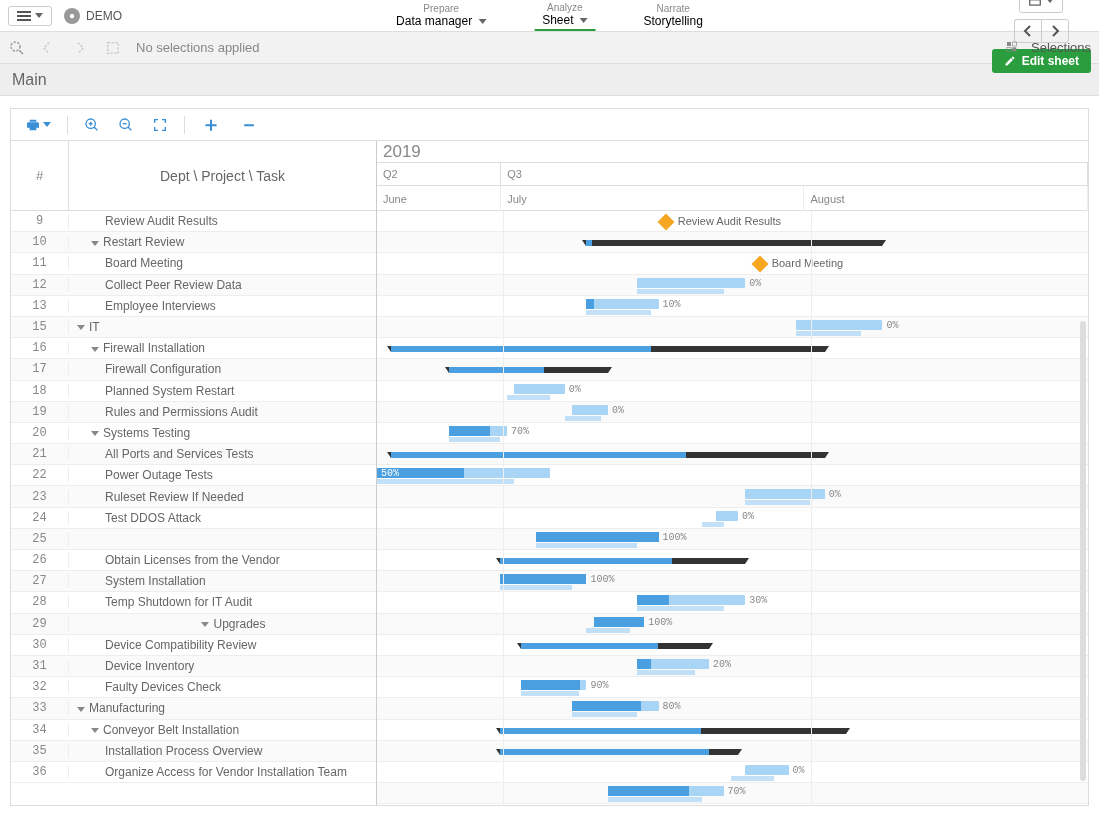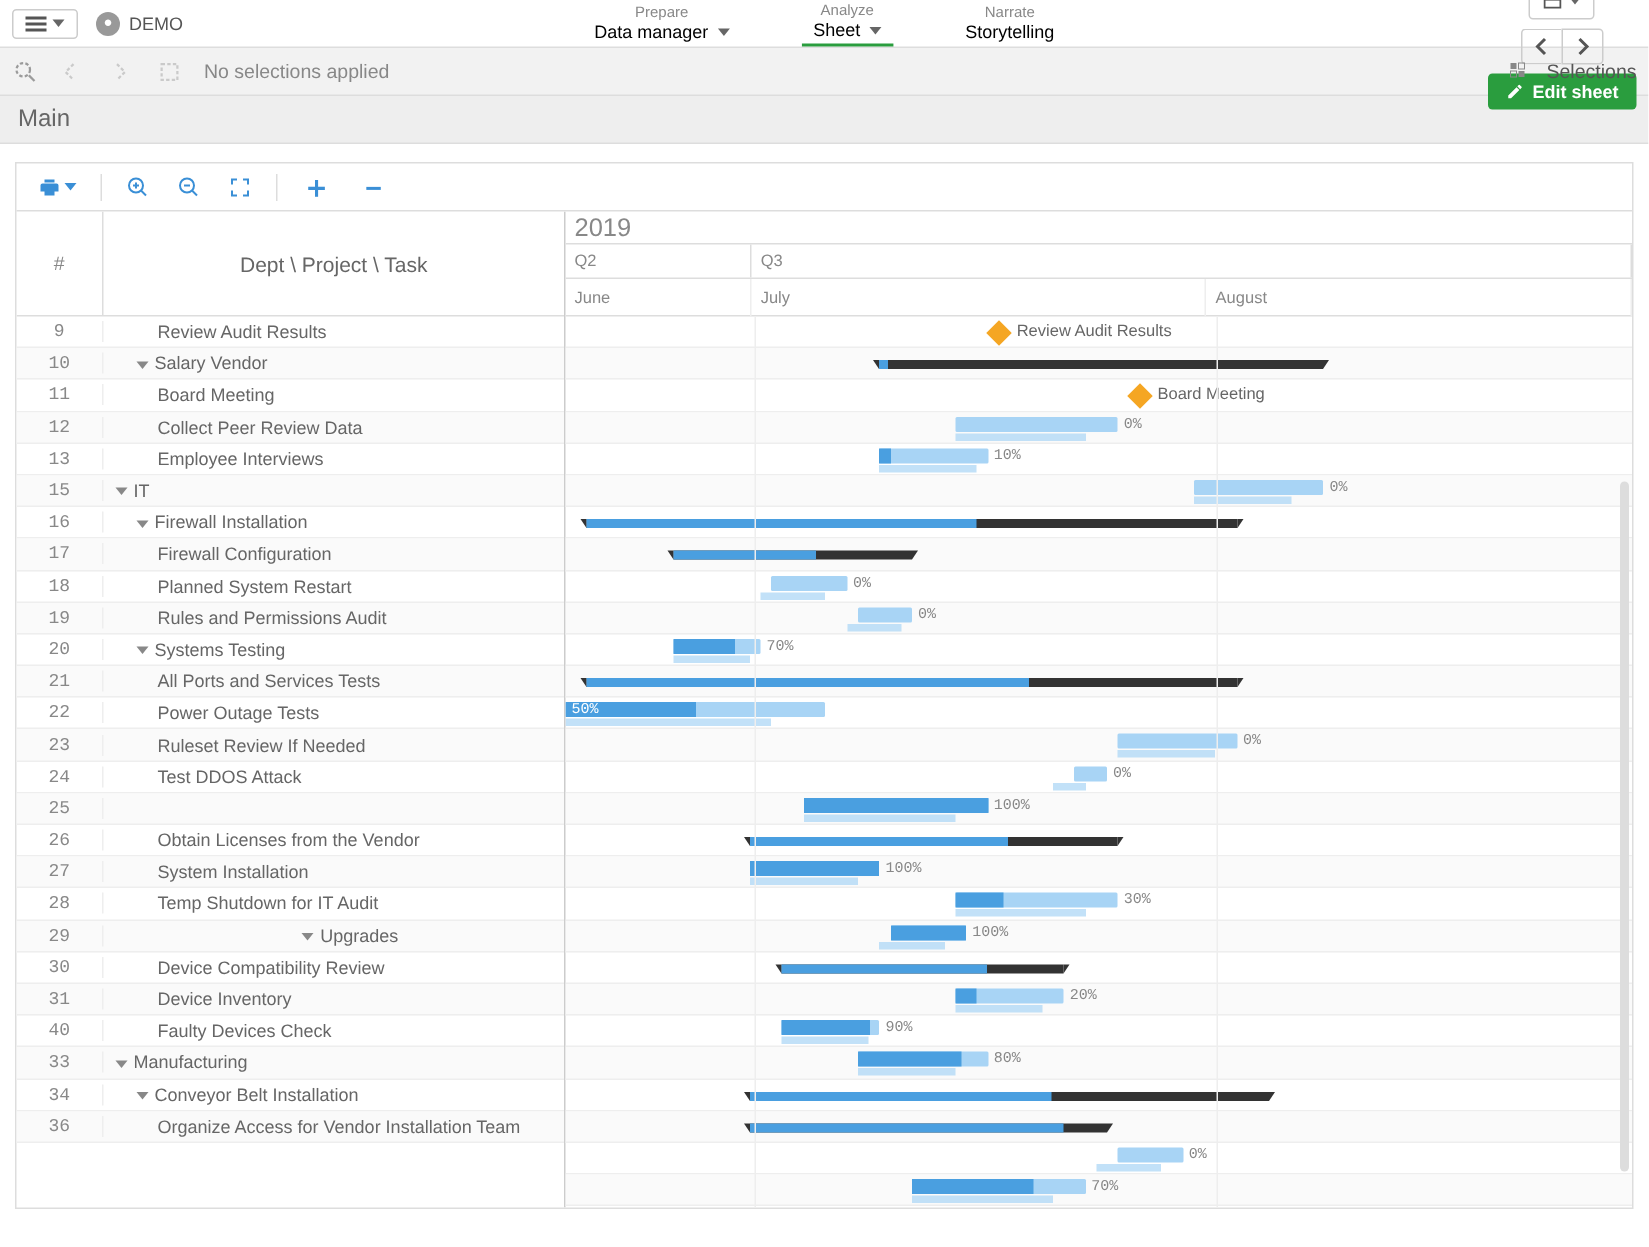--- a/index.html
+++ b/index.html
@@ -232,21 +232,21 @@
         <div class="col-num">#</div>
         <div class="col-task">Dept \ Project \ Task</div>
       </div>
       <div class="rows-left" id="rows-left">
           <div class="row">
             <div class="row-num">9</div>
             <div class="row-label" style="padding-left: 36px;"><span>Review Audit Results</span></div>
           </div>
           <div class="row">
             <div class="row-num">10</div>
-            <div class="row-label" style="padding-left: 22px;"><span class="expand-caret"></span><span>Salary Vendor</span></div>
+            <div class="row-label" style="padding-left: 22px;"><span class="expand-caret"></span><span>Restart Review</span></div>
           </div>
           <div class="row">
             <div class="row-num">11</div>
             <div class="row-label" style="padding-left: 36px;"><span>Board Meeting</span></div>
           </div>
           <div class="row">
             <div class="row-num">12</div>
             <div class="row-label" style="padding-left: 36px;"><span>Collect Peer Review Data</span></div>
           </div>
           <div class="row">
@@ -314,30 +314,34 @@
           </div>
           <div class="row">
             <div class="row-num">30</div>
             <div class="row-label" style="padding-left: 36px;"><span>Device Compatibility Review</span></div>
           </div>
           <div class="row">
             <div class="row-num">31</div>
             <div class="row-label" style="padding-left: 36px;"><span>Device Inventory</span></div>
           </div>
           <div class="row">
-            <div class="row-num">40</div>
+            <div class="row-num">32</div>
             <div class="row-label" style="padding-left: 36px;"><span>Faulty Devices Check</span></div>
           </div>
           <div class="row">
             <div class="row-num">33</div>
             <div class="row-label" style="padding-left: 8px;"><span class="expand-caret"></span><span>Manufacturing</span></div>
           </div>
           <div class="row">
             <div class="row-num">34</div>
             <div class="row-label" style="padding-left: 22px;"><span class="expand-caret"></span><span>Conveyor Belt Installation</span></div>
+          </div>
+          <div class="row">
+            <div class="row-num">35</div>
+            <div class="row-label" style="padding-left: 36px;"><span>Installation Process Overview</span></div>
           </div>
           <div class="row">
             <div class="row-num">36</div>
             <div class="row-label" style="padding-left: 36px;"><span>Organize Access for Vendor Installation Team</span></div>
           </div>
         </div>
     </div>
 
     <div class="gantt-right">
       <div class="right-header">

